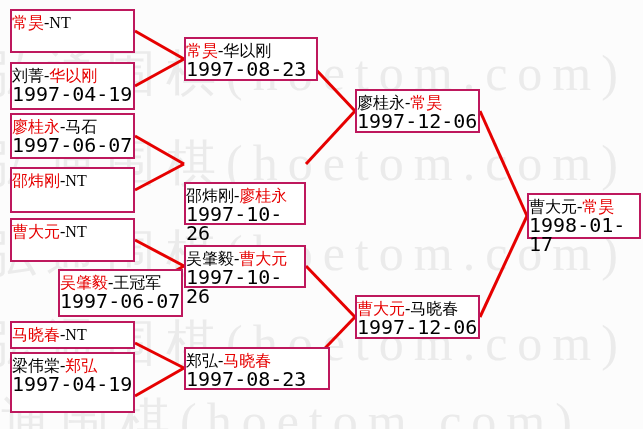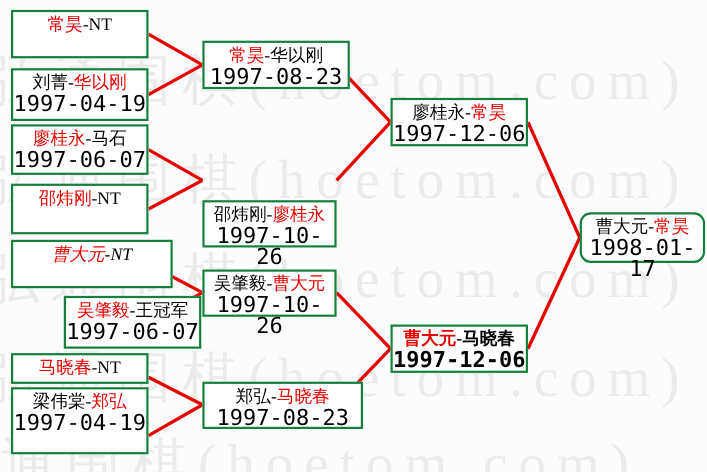--- a/index.html
+++ b/index.html
@@ -16,21 +16,21 @@
   .wm2{left:-14px;top:130px;}
   .wm3{left:-14px;top:220px;}
   .wm4{left:-14px;top:310px;}
   .wm5{left:-60px;top:388px;}
   
   #lines{position:absolute;left:0;top:0;}
   #lines line{stroke:#e60000;stroke-width:3;}
   
   .match{
     position:absolute;box-sizing:border-box;background:#ffffff;
-    border:2px solid #15803d;text-align:center;color:#000000;
+    border:2px solid #be185d;color:#000000;
     font-size:16px;line-height:19px;padding-top:2px;
   }
   .match .p[data-red="true"]{color:#e60000;}
   .match .dash{color:#000000;}
   .match .date{font-family:"DejaVu Sans Mono","Liberation Mono",monospace;font-size:20px;}
 </style>
 </head>
 <body>
 
 <div id="stage">
@@ -67,21 +67,21 @@
     <div class="date">1997-04-19</div>
   </div>
   <div class="match" style="left:10px;top:113px;width:125px;height:46px;">
     <div><span class="p" data-red="true">廖桂永</span><span class="dash">-</span><span class="p" data-red="false">马石</span></div>
     <div class="date">1997-06-07</div>
   </div>
   <div class="match" style="left:10px;top:167px;width:125px;height:46px;">
     <div><span class="p" data-red="true">邵炜刚</span><span class="dash">-</span><span class="p" data-red="false">NT</span></div>
     <div class="date"></div>
   </div>
-  <div class="match" style="left:10px;top:218px;width:147px;height:44px;font-style:italic;">
+  <div class="match" style="left:10px;top:218px;width:125px;height:44px;">
     <div><span class="p" data-red="true">曹大元</span><span class="dash">-</span><span class="p" data-red="false">NT</span></div>
     <div class="date"></div>
   </div>
   <div class="match" style="left:10px;top:269px;width:125px;height:48px;margin-left:48px;">
     <div><span class="p" data-red="true">吴肇毅</span><span class="dash">-</span><span class="p" data-red="false">王冠军</span></div>
     <div class="date">1997-06-07</div>
   </div>
   <div class="match" style="left:10px;top:321px;width:125px;height:28px;">
     <div><span class="p" data-red="true">马晓春</span><span class="dash">-</span><span class="p" data-red="false">NT</span></div>
     <div class="date"></div>
@@ -105,23 +105,23 @@
   </div>
   <div class="match" style="left:184px;top:347px;width:146px;height:43px;">
     <div><span class="p" data-red="false">郑弘</span><span class="dash">-</span><span class="p" data-red="true">马晓春</span></div>
     <div class="date">1997-08-23</div>
   </div>
 
   <div class="match" style="left:355px;top:89px;width:125px;height:44px;">
     <div><span class="p" data-red="false">廖桂永</span><span class="dash">-</span><span class="p" data-red="true">常昊</span></div>
     <div class="date">1997-12-06</div>
   </div>
-  <div class="match" style="left:355px;top:295px;width:125px;height:44px;font-weight:bold;">
+  <div class="match" style="left:355px;top:295px;width:125px;height:44px;">
     <div><span class="p" data-red="true">曹大元</span><span class="dash">-</span><span class="p" data-red="false">马晓春</span></div>
     <div class="date">1997-12-06</div>
   </div>
 
-  <div class="match" style="left:527px;top:193px;width:114px;height:46px;border-radius:10px;">
+  <div class="match" style="left:527px;top:193px;width:114px;height:46px;">
     <div><span class="p" data-red="false">曹大元</span><span class="dash">-</span><span class="p" data-red="true">常昊</span></div>
     <div class="date">1998-01-17</div>
   </div>
 
 </div>
 
 </body></html>

